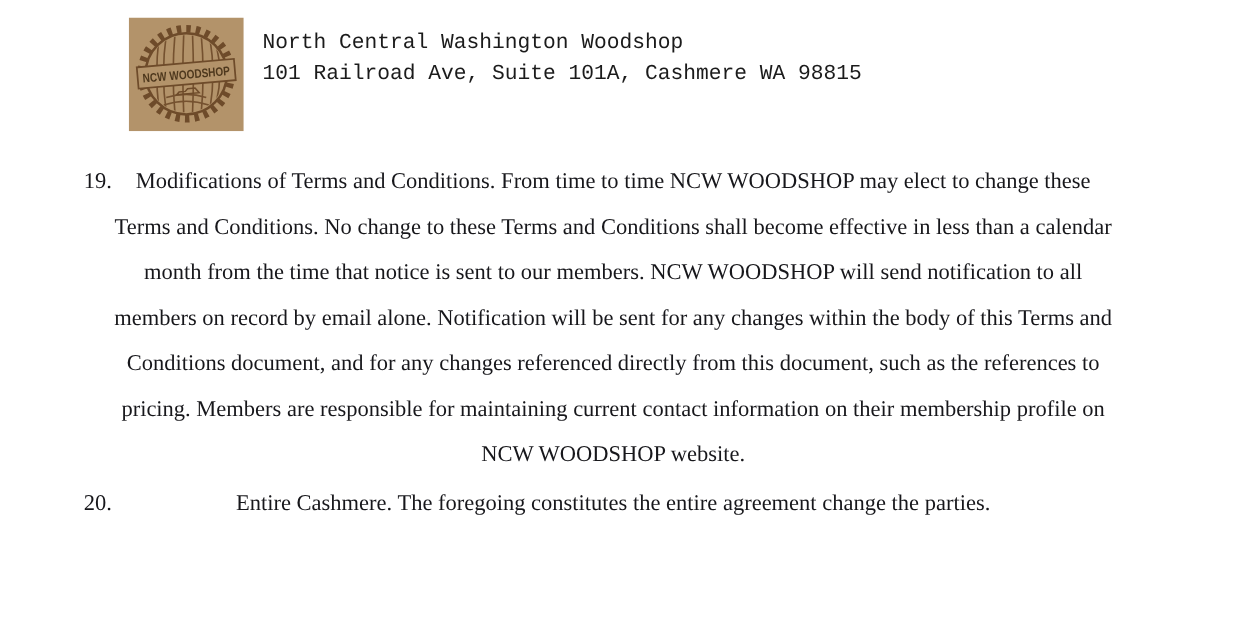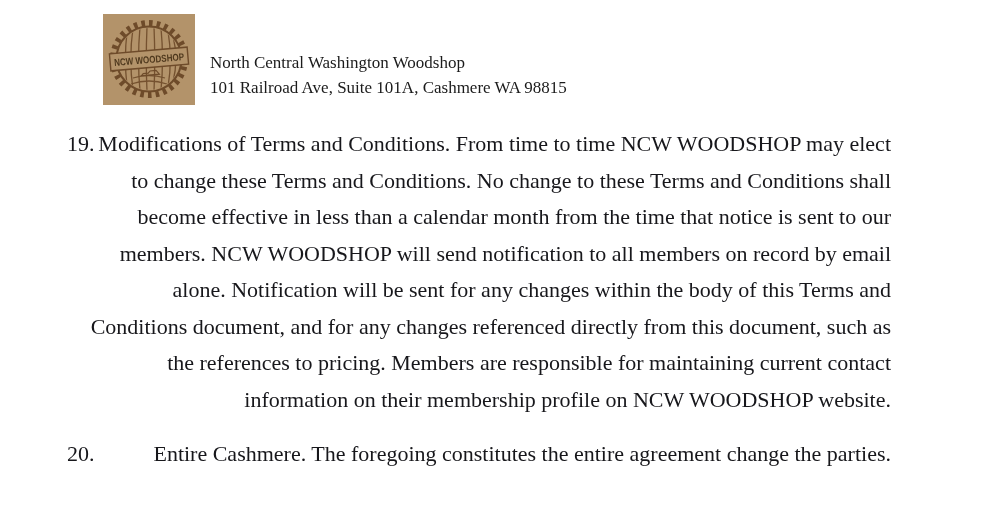--- a/index.html
+++ b/index.html
@@ -28,45 +28,44 @@
     left: 103px;
     top: 14px;
     width: 92px;
     height: 91px;
   }
   .logo svg { display: block; width: 92px; height: 91px; }
   .header-text {
     position: absolute;
     left: 210px;
     top: 23px;
-    font-family: Liberation Serif, serif;
+    font-family: Liberation Mono, monospace;
     font-size: 17px;
     line-height: 24.5px;
     color: #1b1b1b;
     white-space: nowrap;
-    margin-top: 28px;
   }
 
   
   .terms {
     position: absolute;
     left: 67px;
     top: 126px;
     width: 824px;
     color: #17171b;
   }
   .term-item {
     position: relative;
     padding-left: 23px;
-    font-size: 22px;
+    font-size: 18px;
     line-height: 36.5px;
-    text-align: right;
+    text-align: center;
   }
   .term-item + .term-item {
-    margin-top: 18px;
+    margin-top: 2px;
   }
   .term-num {
     position: absolute;
     left: 0;
     top: 0;
   }
   .term-title {
     font-weight: normal;
   }
 </style>

